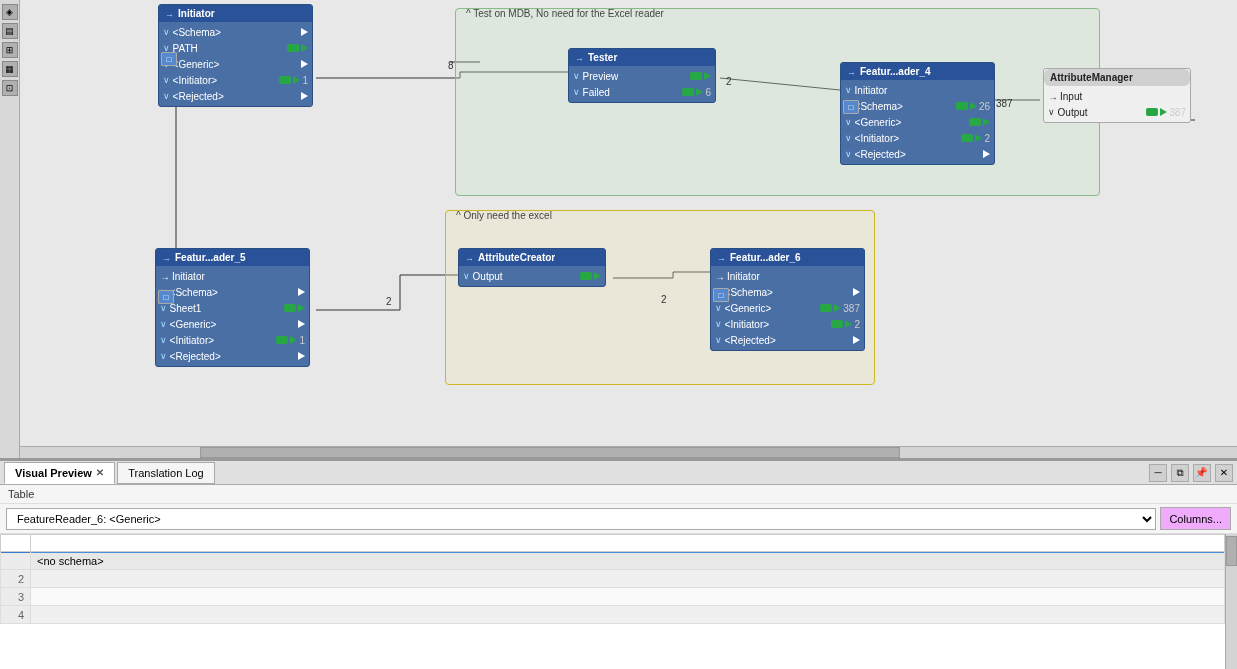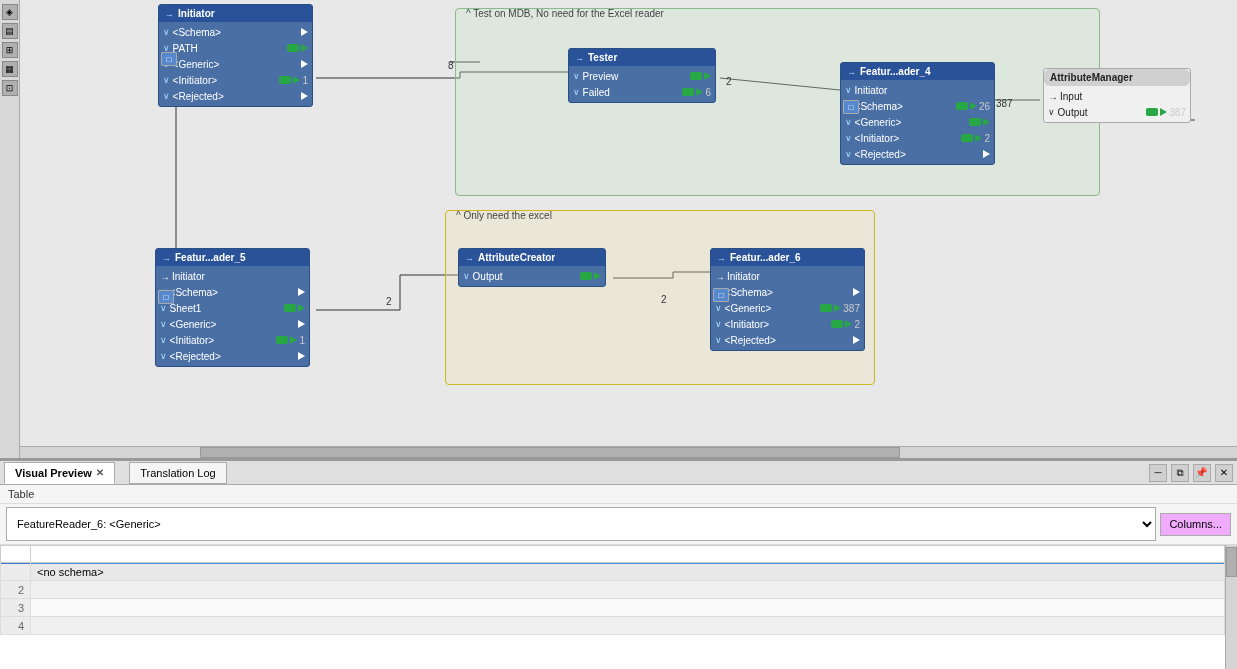--- a/index.html
+++ b/index.html
@@ -42,21 +42,21 @@
     
     .tab-bar {
       display: flex;
       align-items: center;
       background: #e0e0e0;
       border-bottom: 1px solid #aaa;
       height: 24px;
       padding: 0 4px;
       justify-content: space-between;
     }
-    .tab-bar-left { display: flex; align-items: center; gap: 14px; }
+    .tab-bar-left { display: flex; align-items: center; gap: 2px; }
     .tab {
       padding: 2px 10px;
       border: 1px solid #aaa;
       background: #f5f5f5;
       cursor: pointer;
       font-size: 11px;
       height: 22px;
       display: flex; align-items: center;
     }
     .tab.active {
@@ -99,21 +99,21 @@
     
     .selector-bar {
       display: flex;
       align-items: center;
       padding: 3px 6px;
       border-bottom: 1px solid #ddd;
       gap: 4px;
     }
     .selector-dropdown {
       flex: 1;
-      height: 34px;
+      height: 22px;
       border: 1px solid #aaa;
       background: white;
       padding: 0 6px;
       font-size: 11px;
     }
     .columns-btn {
       height: 23px;
       padding: 0 8px;
       border: 1px solid #aaa;
       background: #f0abfc;

